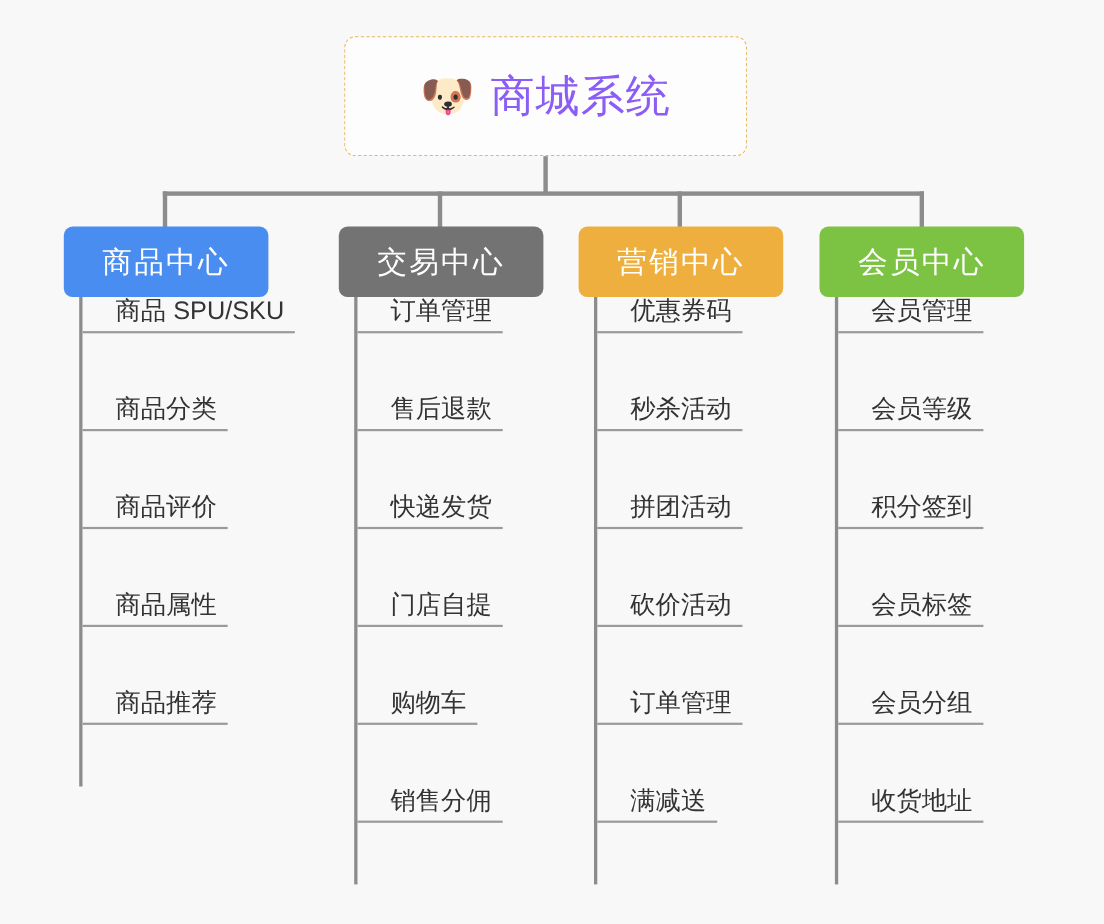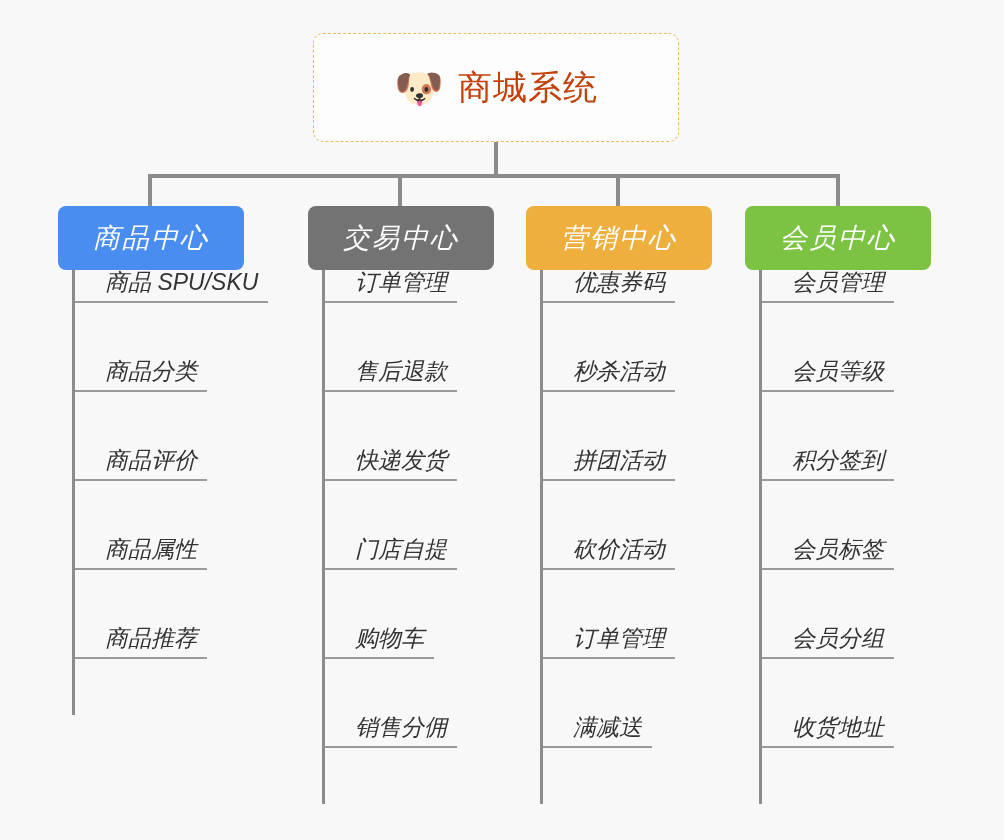--- a/index.html
+++ b/index.html
@@ -34,22 +34,22 @@
     align-items: center;
     justify-content: center;
     gap: 14px;
   }
   .root-emoji {
     font-size: 40px;
     line-height: 1;
     display: block;
   }
   .root-title {
-    font-size: 34px;
-    color: #c2410c;
+    font-size: 40px;
+    color: #8b5cf6;
     letter-spacing: 1px;
     white-space: nowrap;
   }
 
   
   .conn {
     position: absolute;
     background: #8c8c8c;
   }
   .conn-root-stem {           
@@ -67,21 +67,20 @@
   .conn-drop {                
     top: 174px;
     width: 4px;
     height: 36px;
   }
 
   
   .column {
     position: absolute;
     top: 206px;
-    font-style: italic;
   }
   .cat-header {
     height: 64px;
     border-radius: 8px;
     display: flex;
     align-items: center;
     justify-content: center;
     color: #ffffff;
     font-size: 27px;
     letter-spacing: 2px;

